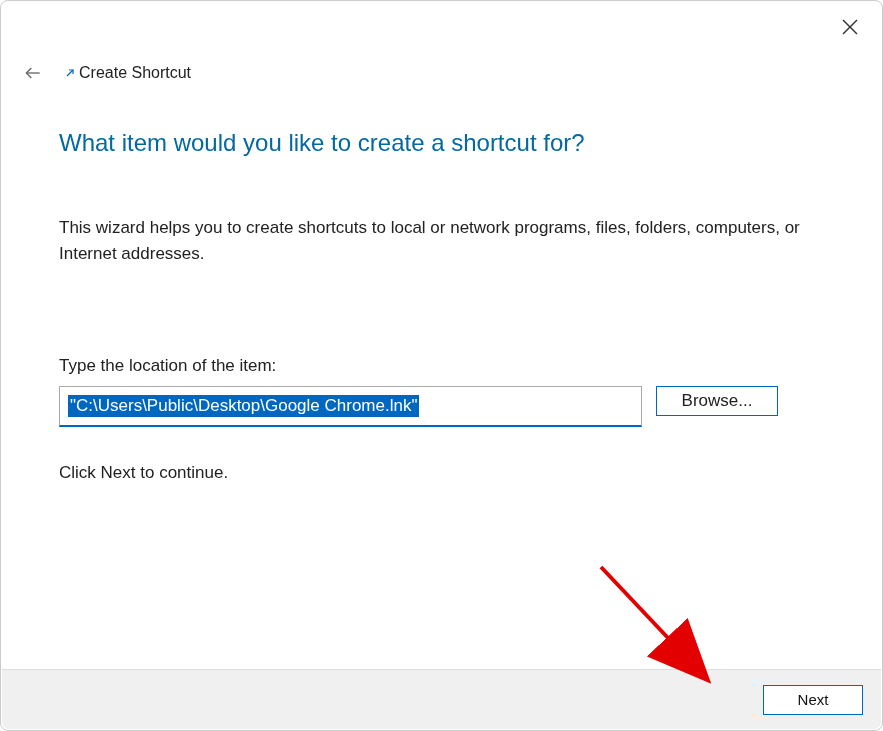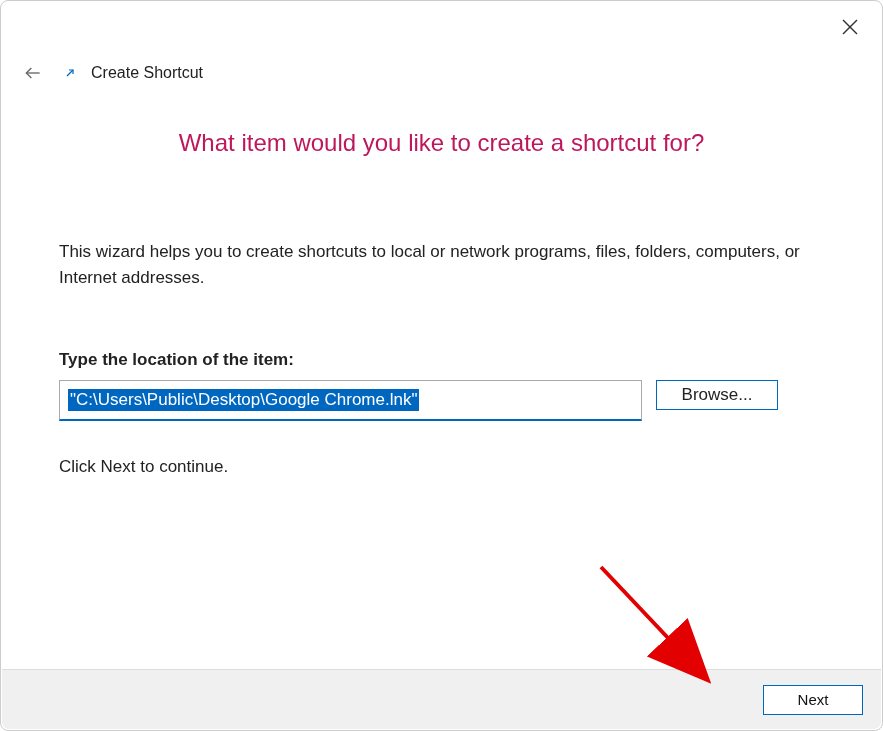--- a/index.html
+++ b/index.html
@@ -39,47 +39,45 @@
   }
   .back-arrow svg { width: 20px; height: 20px; }
   .shortcut-icon {
     margin-left: 14px;
     width: 18px; height: 18px;
     display: flex; align-items: center; justify-content: center;
     color: #0067c0;
     font-size: 10px;
   }
   .title {
-    margin-left: 12px;
+    margin-left: 0;
     font-size: 16px;
     color: #222;
   }
   .content {
     position: absolute;
     left: 58px; right: 58px;
     top: 128px;
   }
   .heading {
-    color: #be185d;
+    color: #0369a1;
     font-size: 24px;
     font-weight: 400;
-    margin: 0 0 82px 0;
-    text-align: center;
+    margin: 0 0 58px 0;
   }
   .desc {
     font-size: 17px;
     color: #222;
     line-height: 1.55;
-    margin: 0 0 58px 0;
+    margin: 0 0 88px 0;
   }
   .field-label {
     font-size: 17px;
     color: #222;
     margin: 0 0 10px 0;
-    font-weight: bold;
   }
   .input-row {
     display: flex;
     align-items: flex-start;
     gap: 14px;
   }
   .path-input-wrap {
     flex: 0 0 583px;
     height: 41px;
     border: 1px solid #aaa;

